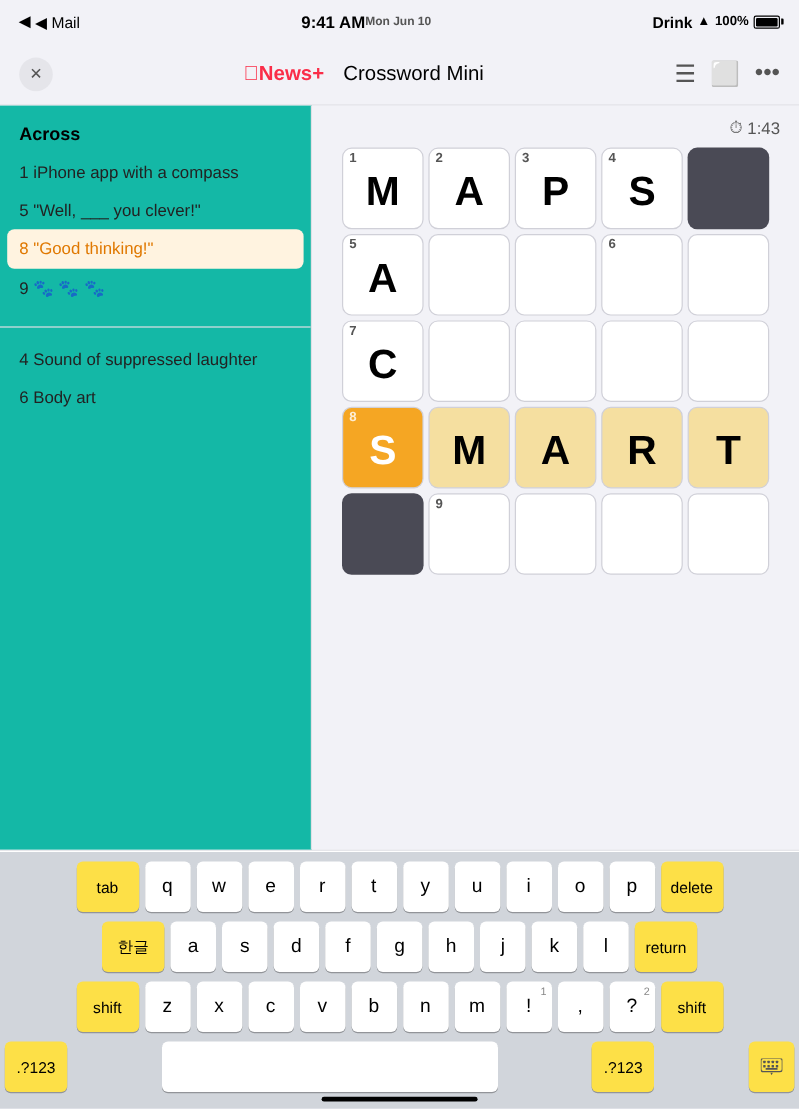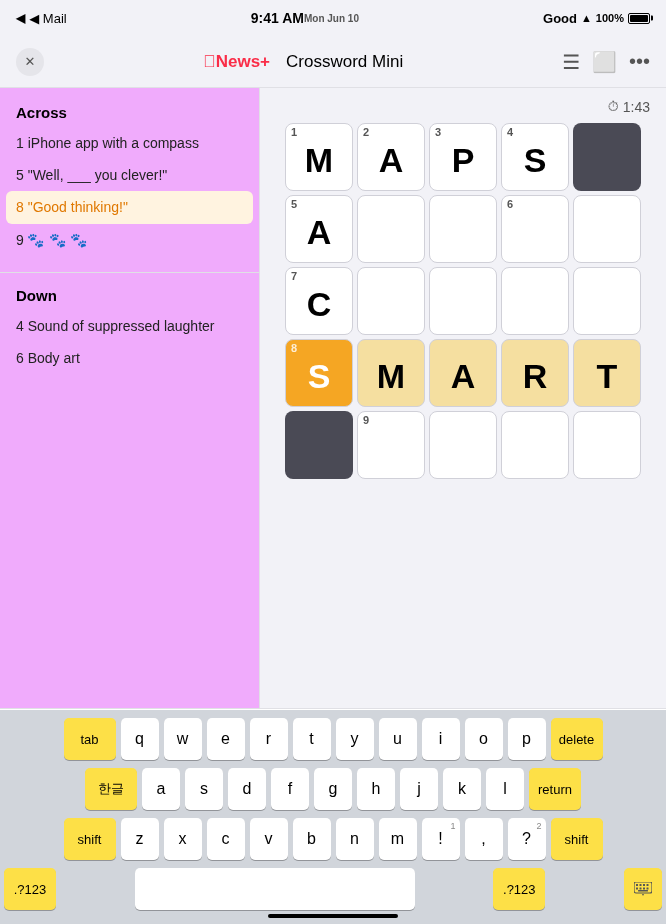--- a/index.html
+++ b/index.html
@@ -97,21 +97,21 @@
     
     .main-content {
       display: flex;
       height: 620px;
       background: #f2f2f7;
     }
 
     
     .clues-panel {
       width: 260px;
-      background: #f0abfc;
+      background: #14b8a6;
       padding: 12px 0;
       overflow-y: auto;
       border-right: 1px solid #e0e0e5;
     }
     .clue-section-title {
       font-size: 15px;
       font-weight: 700;
       color: #000;
       padding: 4px 16px 6px 16px;
     }
@@ -306,21 +306,21 @@
 <div class="status-bar">
   <div class="status-left">
     <span>◀</span>
     <span style="font-size:13px;font-weight:500;">◀ Mail</span>
   </div>
   <div style="display:flex;flex-direction:row;align-items:center;font-size:12px;">
     <span style="font-weight:700;font-size:14px;">9:41 AM</span>
     <span style="font-size:10px;color:#555;">Mon Jun 10</span>
   </div>
   <div class="status-right">
-    <span style="font-size:13px;">Good</span>
+    <span style="font-size:13px;">Drink</span>
     <span style="font-size:11px;">▲</span>
     <span style="font-size:11px;">100%</span>
     <div class="battery-icon">
         <div class="battery-fill"></div>
       </div>
   </div>
 </div>
 
 <div class="nav-bar">
   <div class="nav-close">
@@ -350,21 +350,20 @@
     <div class="clue-item active">
       <span>8 </span><span>"Good thinking!"</span>
     </div>
     <div class="clue-item">
       <span>9 </span><span>🐾 🐾 🐾</span>
     </div>
 
     <div class="clue-divider"></div>
 
     <div class="clue-section-down">
-      <div class="clue-section-title">Down</div>
       <div class="clue-item">
         <span>4 </span><span>Sound of suppressed laughter</span>
       </div>
       <div class="clue-item">
         <span>6 </span><span>Body art</span>
       </div>
     </div>
   </div>
 
   <div class="grid-area">

